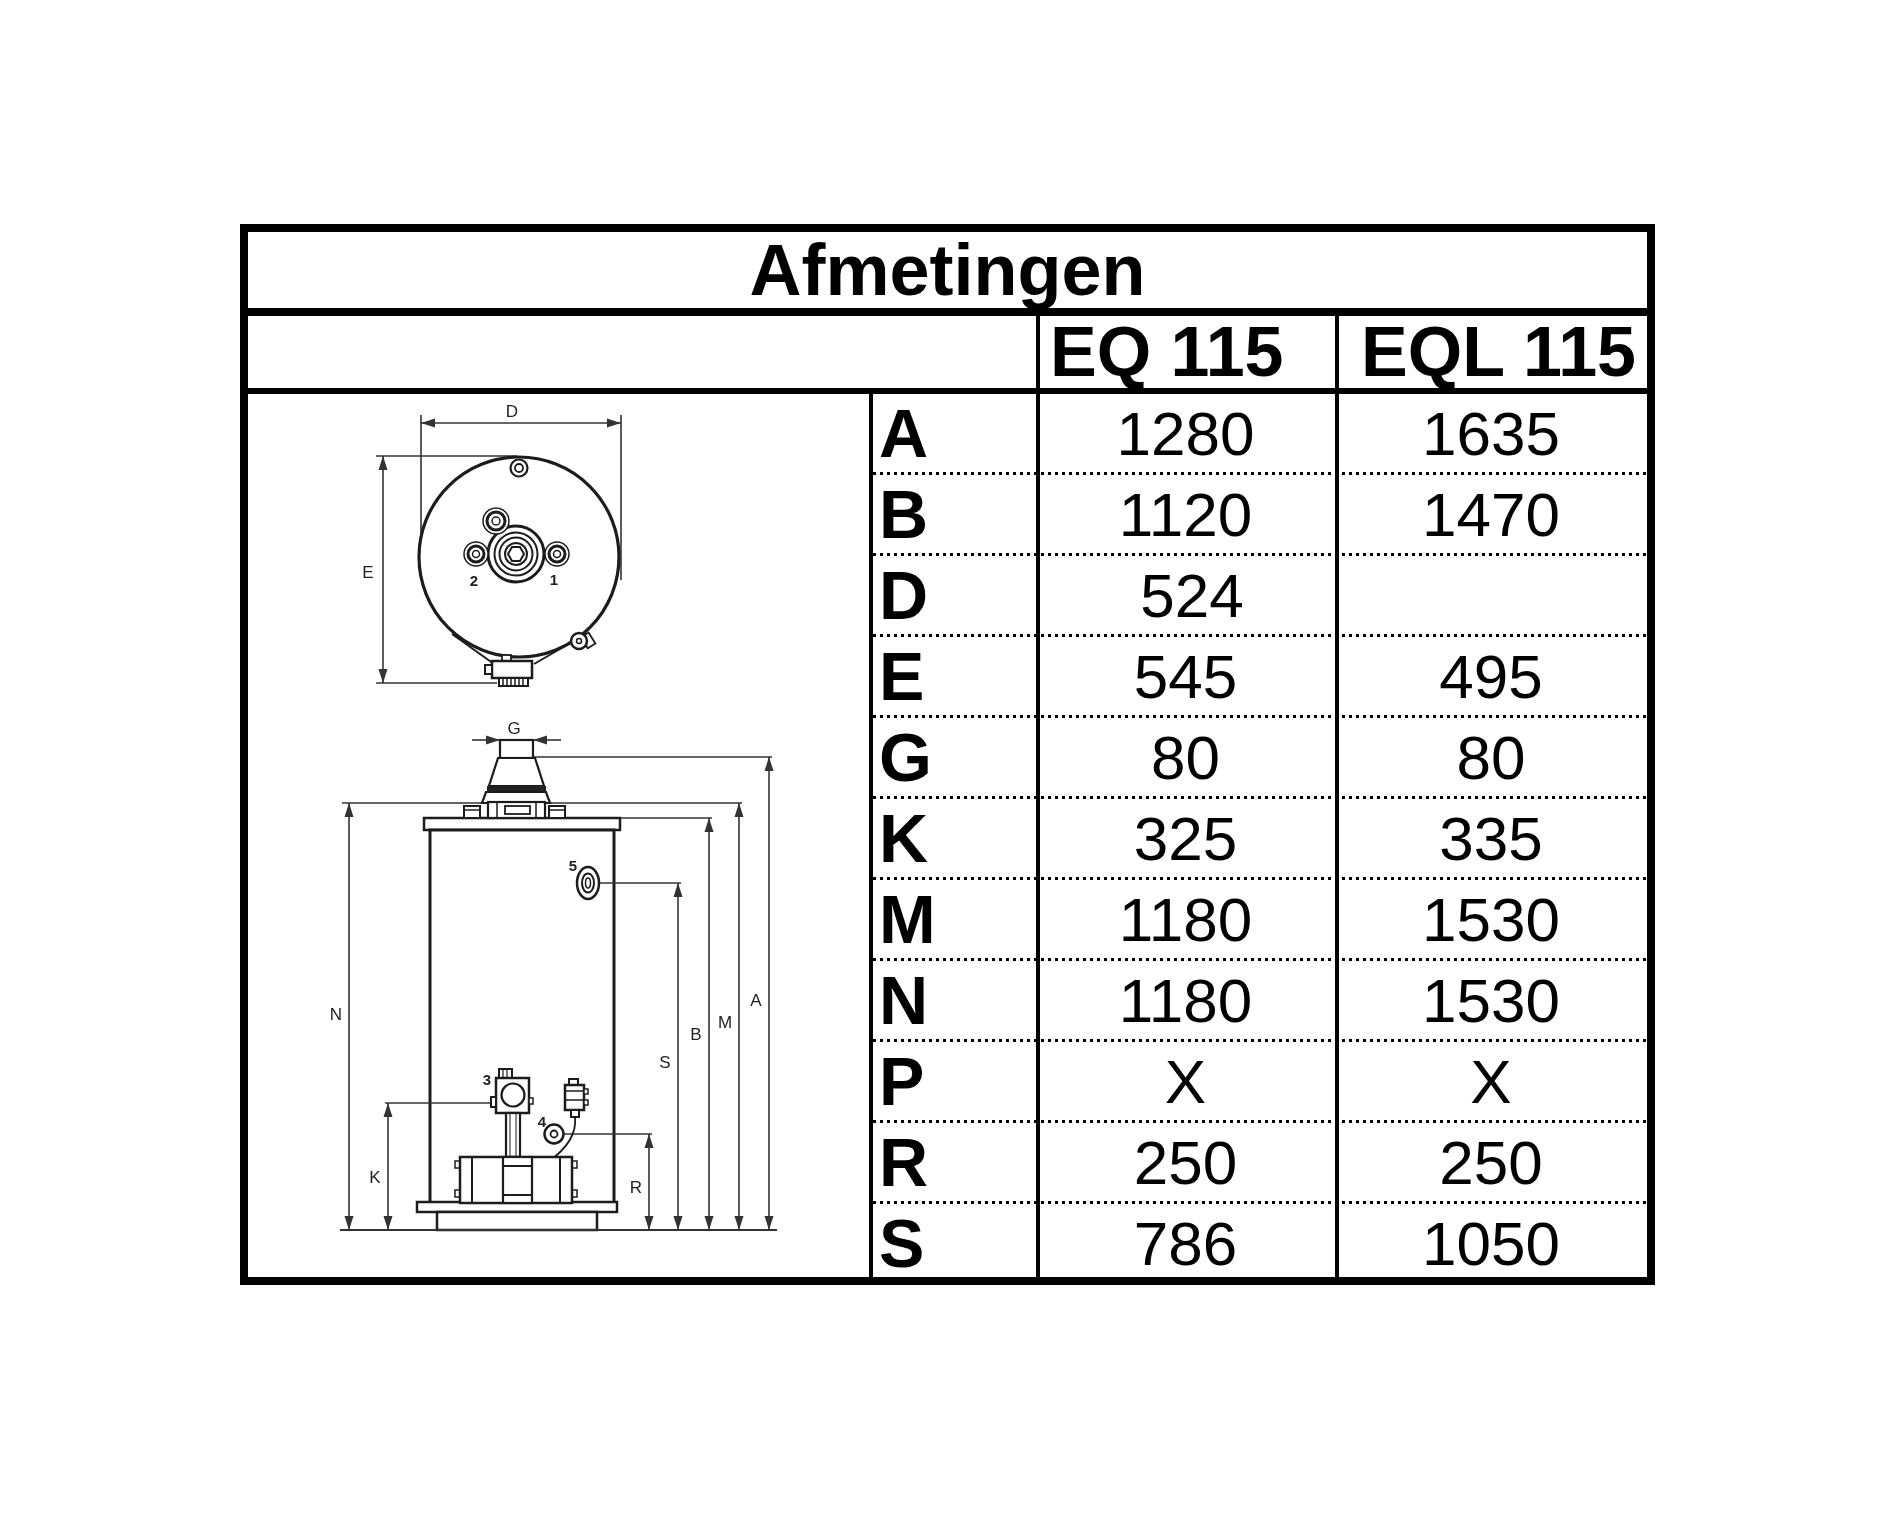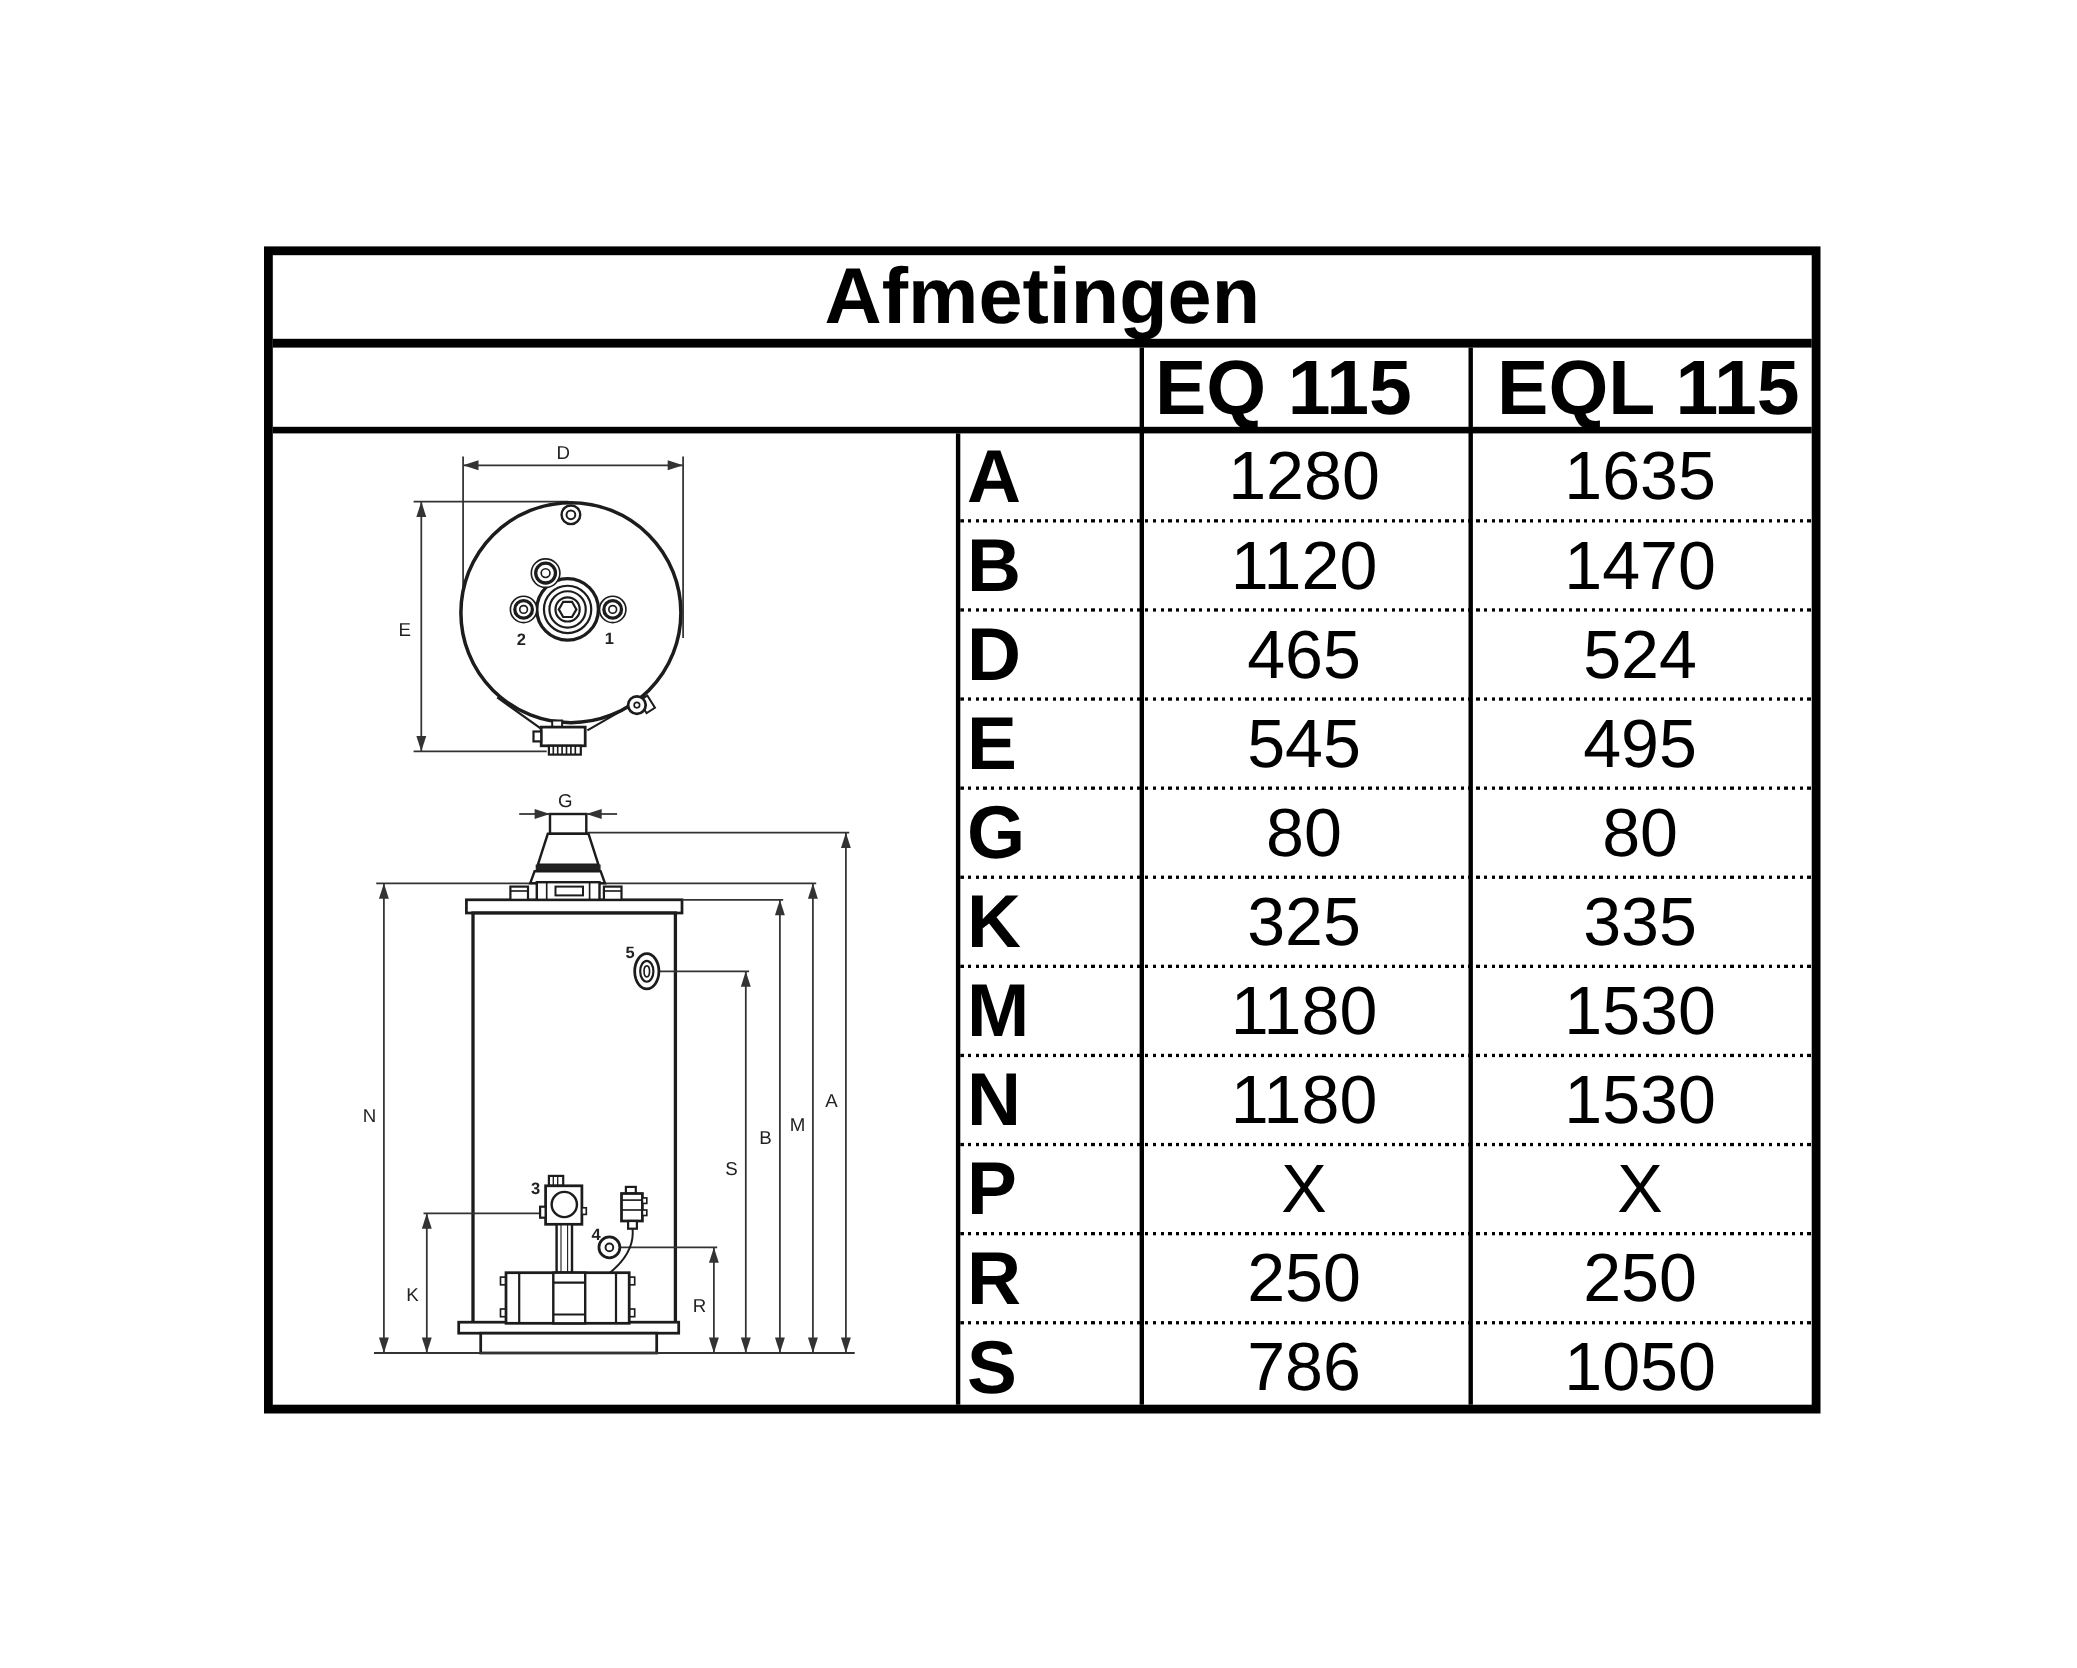--- a/index.html
+++ b/index.html
@@ -263,21 +263,20 @@
           </div>
           <div class="dotsep"></div>
           <div class="trow">
             <div class="c-label">B</div>
             <div class="c-val">1120</div>
             <div class="c-val c-val2">1470</div>
           </div>
           <div class="dotsep"></div>
           <div class="trow">
             <div class="c-label">D</div>
-            <div class="c-val">465</div>
             <div class="c-val c-val2">524</div>
           </div>
           <div class="dotsep"></div>
           <div class="trow">
             <div class="c-label">E</div>
             <div class="c-val">545</div>
             <div class="c-val c-val2">495</div>
           </div>
           <div class="dotsep"></div>
           <div class="trow">

